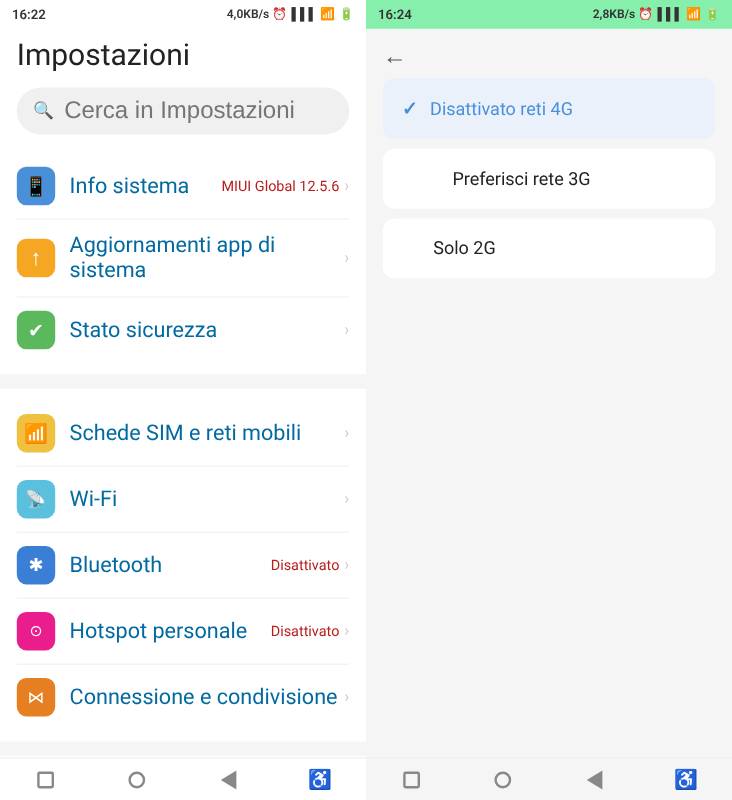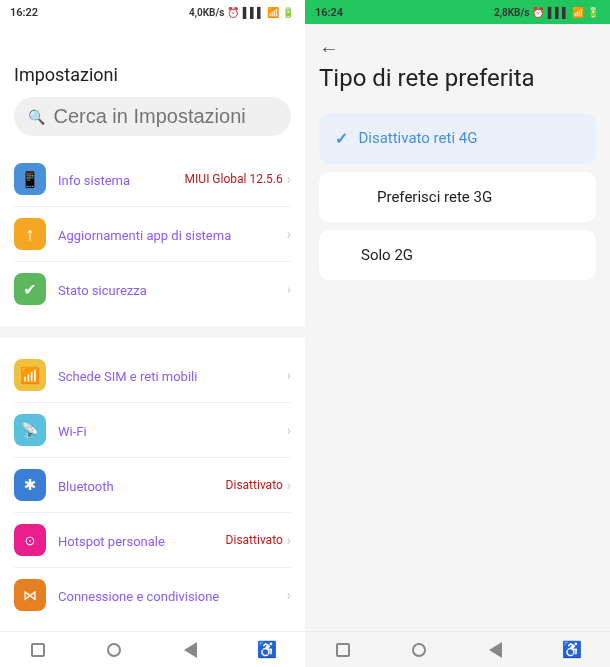--- a/index.html
+++ b/index.html
@@ -52,25 +52,24 @@
     }
 
     
     .left-content {
       flex: 1;
       padding: 8px 14px 0 14px;
       overflow: hidden;
     }
 
     .page-title {
-      font-size: 18px;
+      font-size: 25px;
       font-weight: 400;
       color: #222;
       margin-bottom: 12px;
-      margin-top: 32px;
     }
 
     .search-bar {
       background: #f0f0f0;
       border-radius: 22px;
       padding: 8px 14px;
       display: flex;
       align-items: center;
       gap: 8px;
       margin-bottom: 16px;
@@ -112,22 +111,22 @@
       justify-content: center;
       margin-right: 12px;
       flex-shrink: 0;
       font-size: 16px;
     }
 
     .item-text {
       flex: 1;
     }
     .item-label {
-      font-size: 13px;
-      color: #8b5cf6;
+      font-size: 18px;
+      color: #0369a1;
     }
     .item-value {
       font-size: 12px;
       color: #b91c1c;
       margin-right: 4px;
     }
     .chevron {
       color: #ccc;
       font-size: 14px;
     }
@@ -354,34 +353,33 @@
         <div class="nav-triangle"></div>
       </div>
     <div class="nav-btn">
         <span class="nav-person">♿</span>
       </div>
   </div>
 </div>
 
 <div class="right-panel">
 
-  <div class="status-bar" style="background:#22c55e;">
+  <div class="status-bar" style="background:#86efac;">
     <span>16:24</span>
     <div class="status-icons">
       <span>2,8KB/s</span>
       <span>⏰</span>
       <span>▌▌▌</span>
       <span>📶</span>
       <span>🔋</span>
     </div>
   </div>
 
   <div class="right-content">
     <div class="back-btn">←</div>
-    <div class="right-title">Tipo di rete preferita</div>
 
     
     <div class="network-option selected">
       <span class="check-icon">✓</span>
       <span class="option-label">Disattivato reti 4G</span>
     </div>
 
     
     <div class="network-option">
       <span class="option-label" style="margin-left:42px;">Preferisci rete 3G</span>

